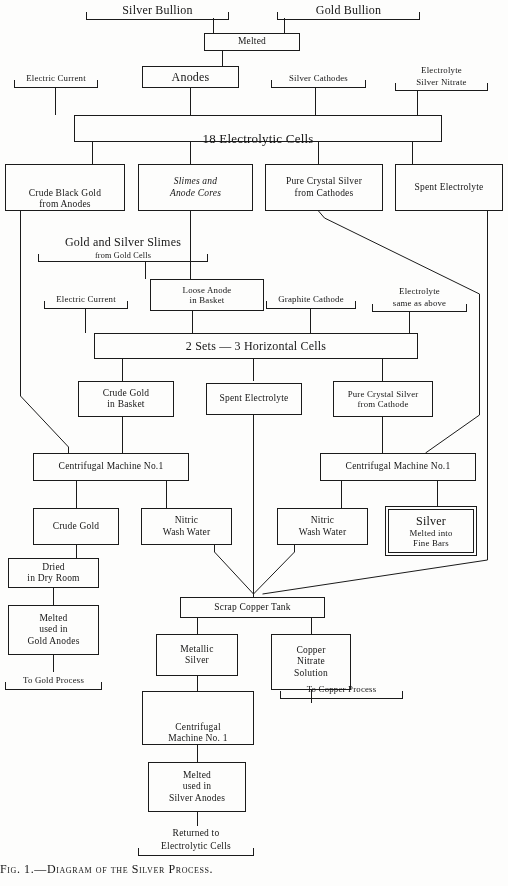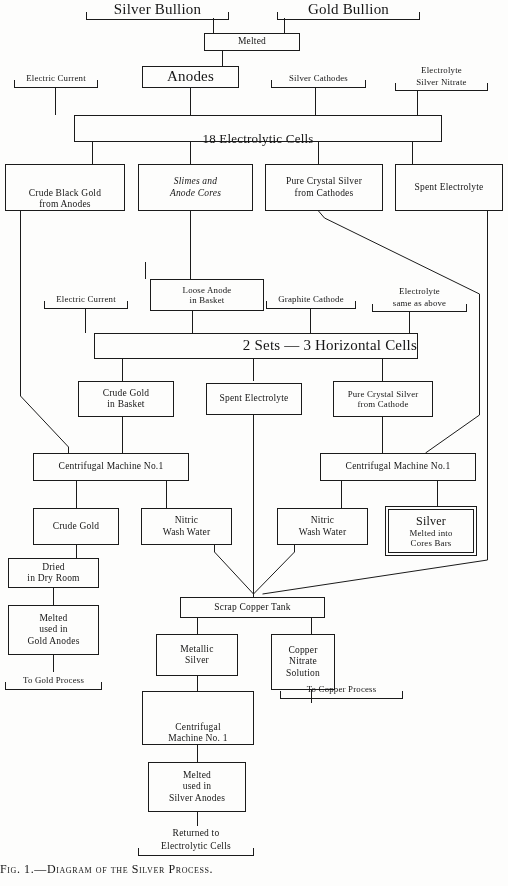--- a/index.html
+++ b/index.html
@@ -83,21 +83,21 @@
     border:1px solid #1b1b1b;
     width:100%;
     height:100%;
     box-sizing:border-box;
     display:flex;
     flex-direction:column;
     align-items:center;
     justify-content:center;
   }
   .big{ font-size:13px;margin-top:20px; }
-  .s11{ font-size:15px; }
+  .s11{ font-size:12px; }
   .s10{ font-size:9.5px; }
   .s9 { font-size:8.8px; }
   .s8 { font-size:8.2px; }
 
   
   #caption{
     position:absolute;
     left:0; right:0;
     top:862px;
     text-align:left;
@@ -255,20 +255,27 @@
 
   <div class="node boxed" style="left:265px; top:164px; width:118px; height:47px;">
     <span class="txt s10">Pure Crystal Silver</span>
     <span class="txt s10">from Cathodes</span>
   </div>
 
   <div class="node boxed" style="left:395px; top:164px; width:108px; height:47px;">
     <span class="txt s10">Spent Electrolyte</span>
   </div>
 
+  <div class="node open" style="left:38px; top:236px; width:170px; height:26px;">
+    <span class="txt s11">Gold and Silver Slimes</span>
+    <span class="txt s8">from Gold Cells</span>
+    <span class="rule"></span>
+    <span class="stub-l"></span>
+    <span class="stub-r"></span>
+  </div>
 
   <div class="node open" style="left:44px; top:291px; width:84px; height:18px;">
     <span class="txt s9">Electric Current</span>
     <span class="rule"></span>
     <span class="stub-l"></span>
     <span class="stub-r"></span>
   </div>
 
   <div class="node boxed" style="left:150px; top:279px; width:114px; height:32px;">
     <span class="txt s9">Loose Anode</span>
@@ -283,21 +290,21 @@
   </div>
 
   <div class="node open" style="left:372px; top:284px; width:95px; height:28px;">
     <span class="txt s9">Electrolyte</span>
     <span class="txt s9">same as above</span>
     <span class="rule"></span>
     <span class="stub-l"></span>
     <span class="stub-r"></span>
   </div>
 
-  <div class="node boxed" style="left:94px; top:333px; width:324px; height:26px;align-items:flex-end;">
+  <div class="node boxed" style="left:94px; top:333px; width:324px; height:26px;">
     <span class="txt s11">2 Sets — 3 Horizontal Cells</span>
   </div>
 
   <div class="node boxed" style="left:78px; top:381px; width:96px; height:36px;">
     <span class="txt s10">Crude Gold</span>
     <span class="txt s10">in  Basket</span>
   </div>
 
   <div class="node boxed" style="left:206px; top:383px; width:96px; height:32px;">
     <span class="txt s10">Spent Electrolyte</span>
@@ -327,21 +334,21 @@
 
   <div class="node boxed" style="left:277px; top:508px; width:91px; height:37px;">
     <span class="txt s10">Nitric</span>
     <span class="txt s10">Wash Water</span>
   </div>
 
   <div class="node double" style="left:385px; top:506px; width:92px; height:50px;">
     <span class="inner">
       <span class="txt s11" style="font-size:12px;">Silver</span>
       <span class="txt s9">Melted into</span>
-      <span class="txt s9">Cores Bars</span>
+      <span class="txt s9">Fine Bars</span>
     </span>
   </div>
 
   <div class="node boxed" style="left:8px; top:558px; width:91px; height:30px;">
     <span class="txt s10">Dried</span>
     <span class="txt s10">in Dry Room</span>
   </div>
 
   <div class="node boxed" style="left:8px; top:605px; width:91px; height:50px;">
     <span class="txt s10">Melted</span>
@@ -358,21 +365,21 @@
 
   <div class="node boxed" style="left:180px; top:597px; width:145px; height:21px;">
     <span class="txt s10">Scrap Copper Tank</span>
   </div>
 
   <div class="node boxed" style="left:156px; top:634px; width:82px; height:42px;">
     <span class="txt s10">Metallic</span>
     <span class="txt s10">Silver</span>
   </div>
 
-  <div class="node boxed" style="left:271px; top:634px; width:64px; height:56px;">
+  <div class="node boxed" style="left:271px; top:634px; width:80px; height:56px;">
     <span class="txt s10">Copper</span>
     <span class="txt s10">Nitrate</span>
     <span class="txt s10">Solution</span>
   </div>
 
   <div class="node open" style="left:280px; top:681px; width:123px; height:18px;justify-content:center;">
     <span class="txt s9">To Copper Process</span>
     <span class="rule"></span>
     <span class="stub-l"></span>
     <span class="stub-r"></span>

